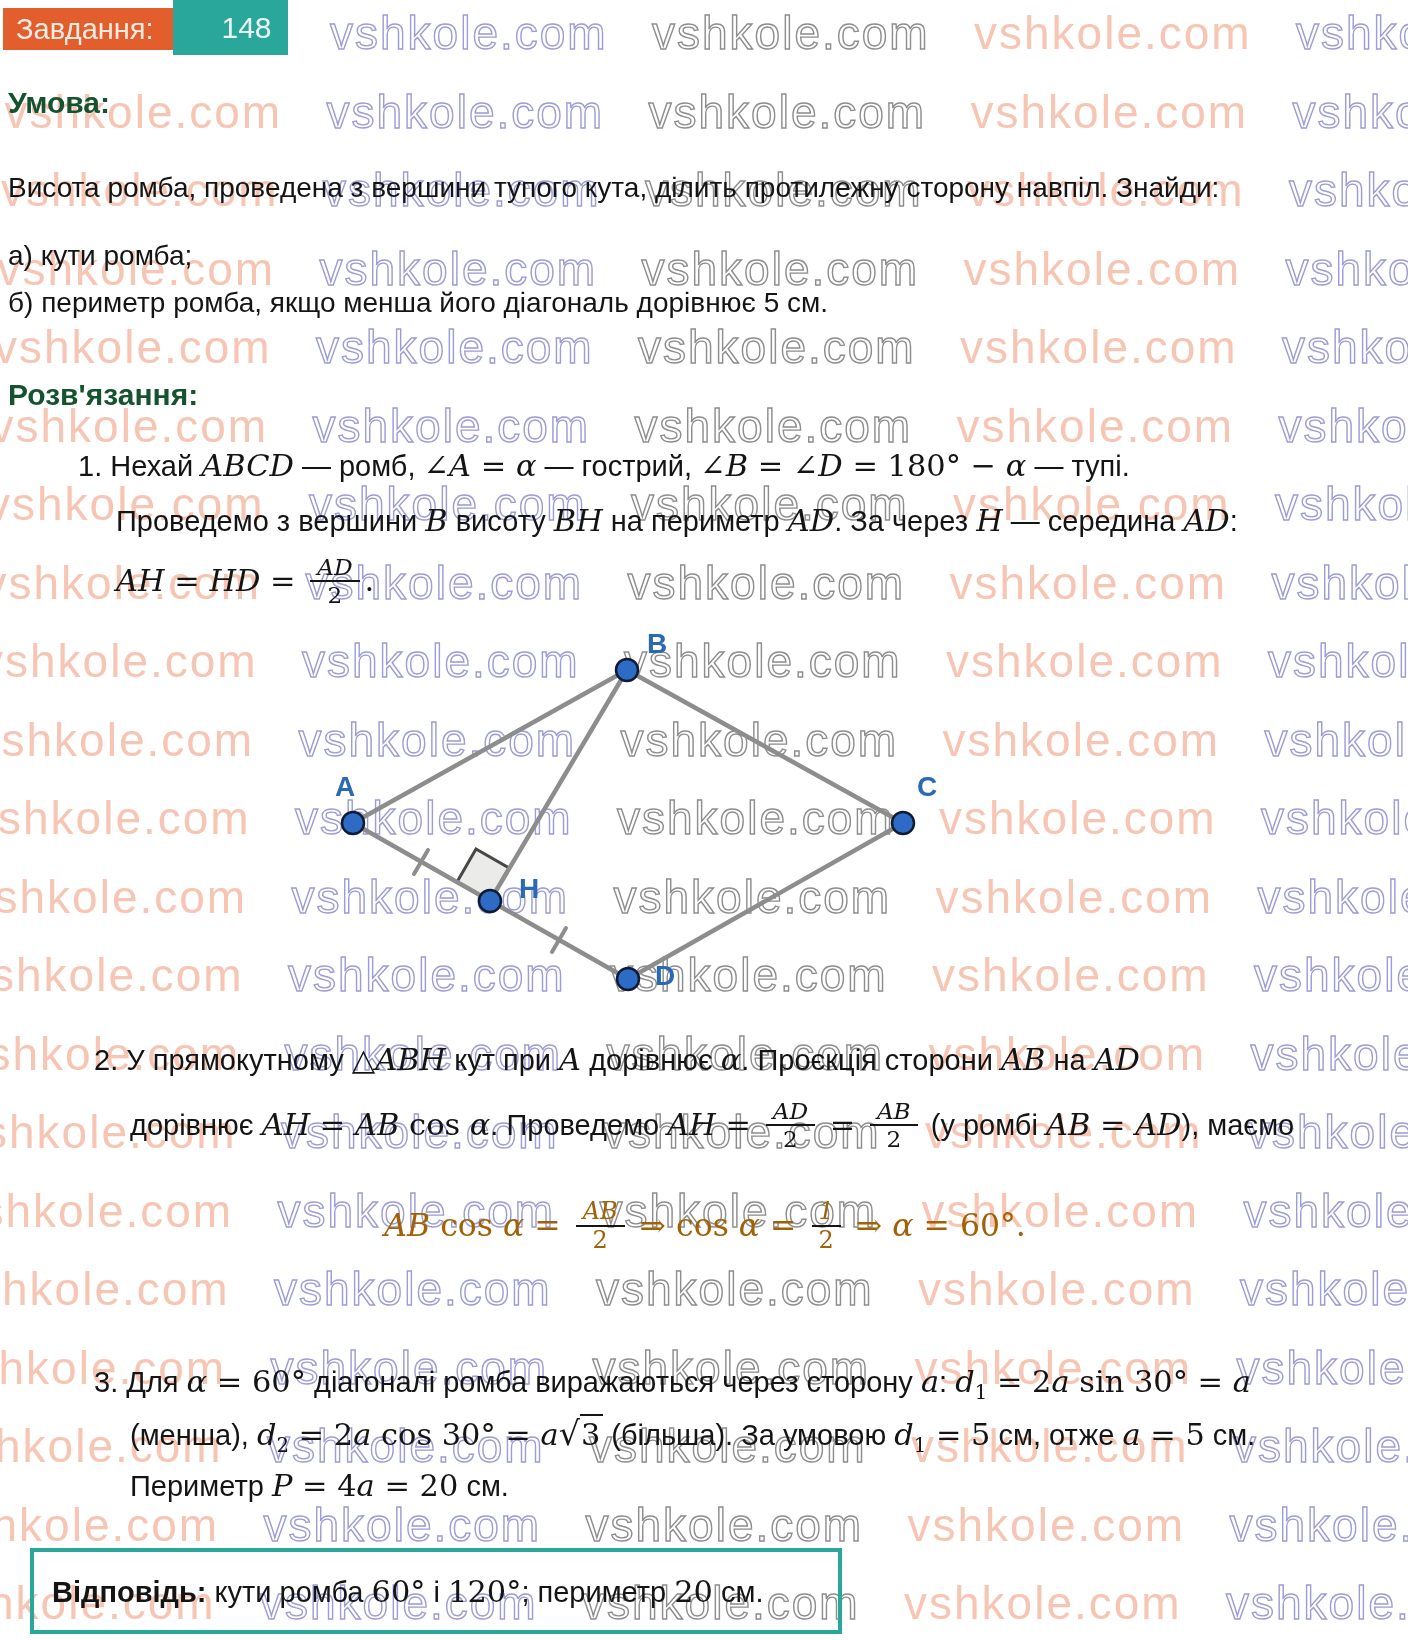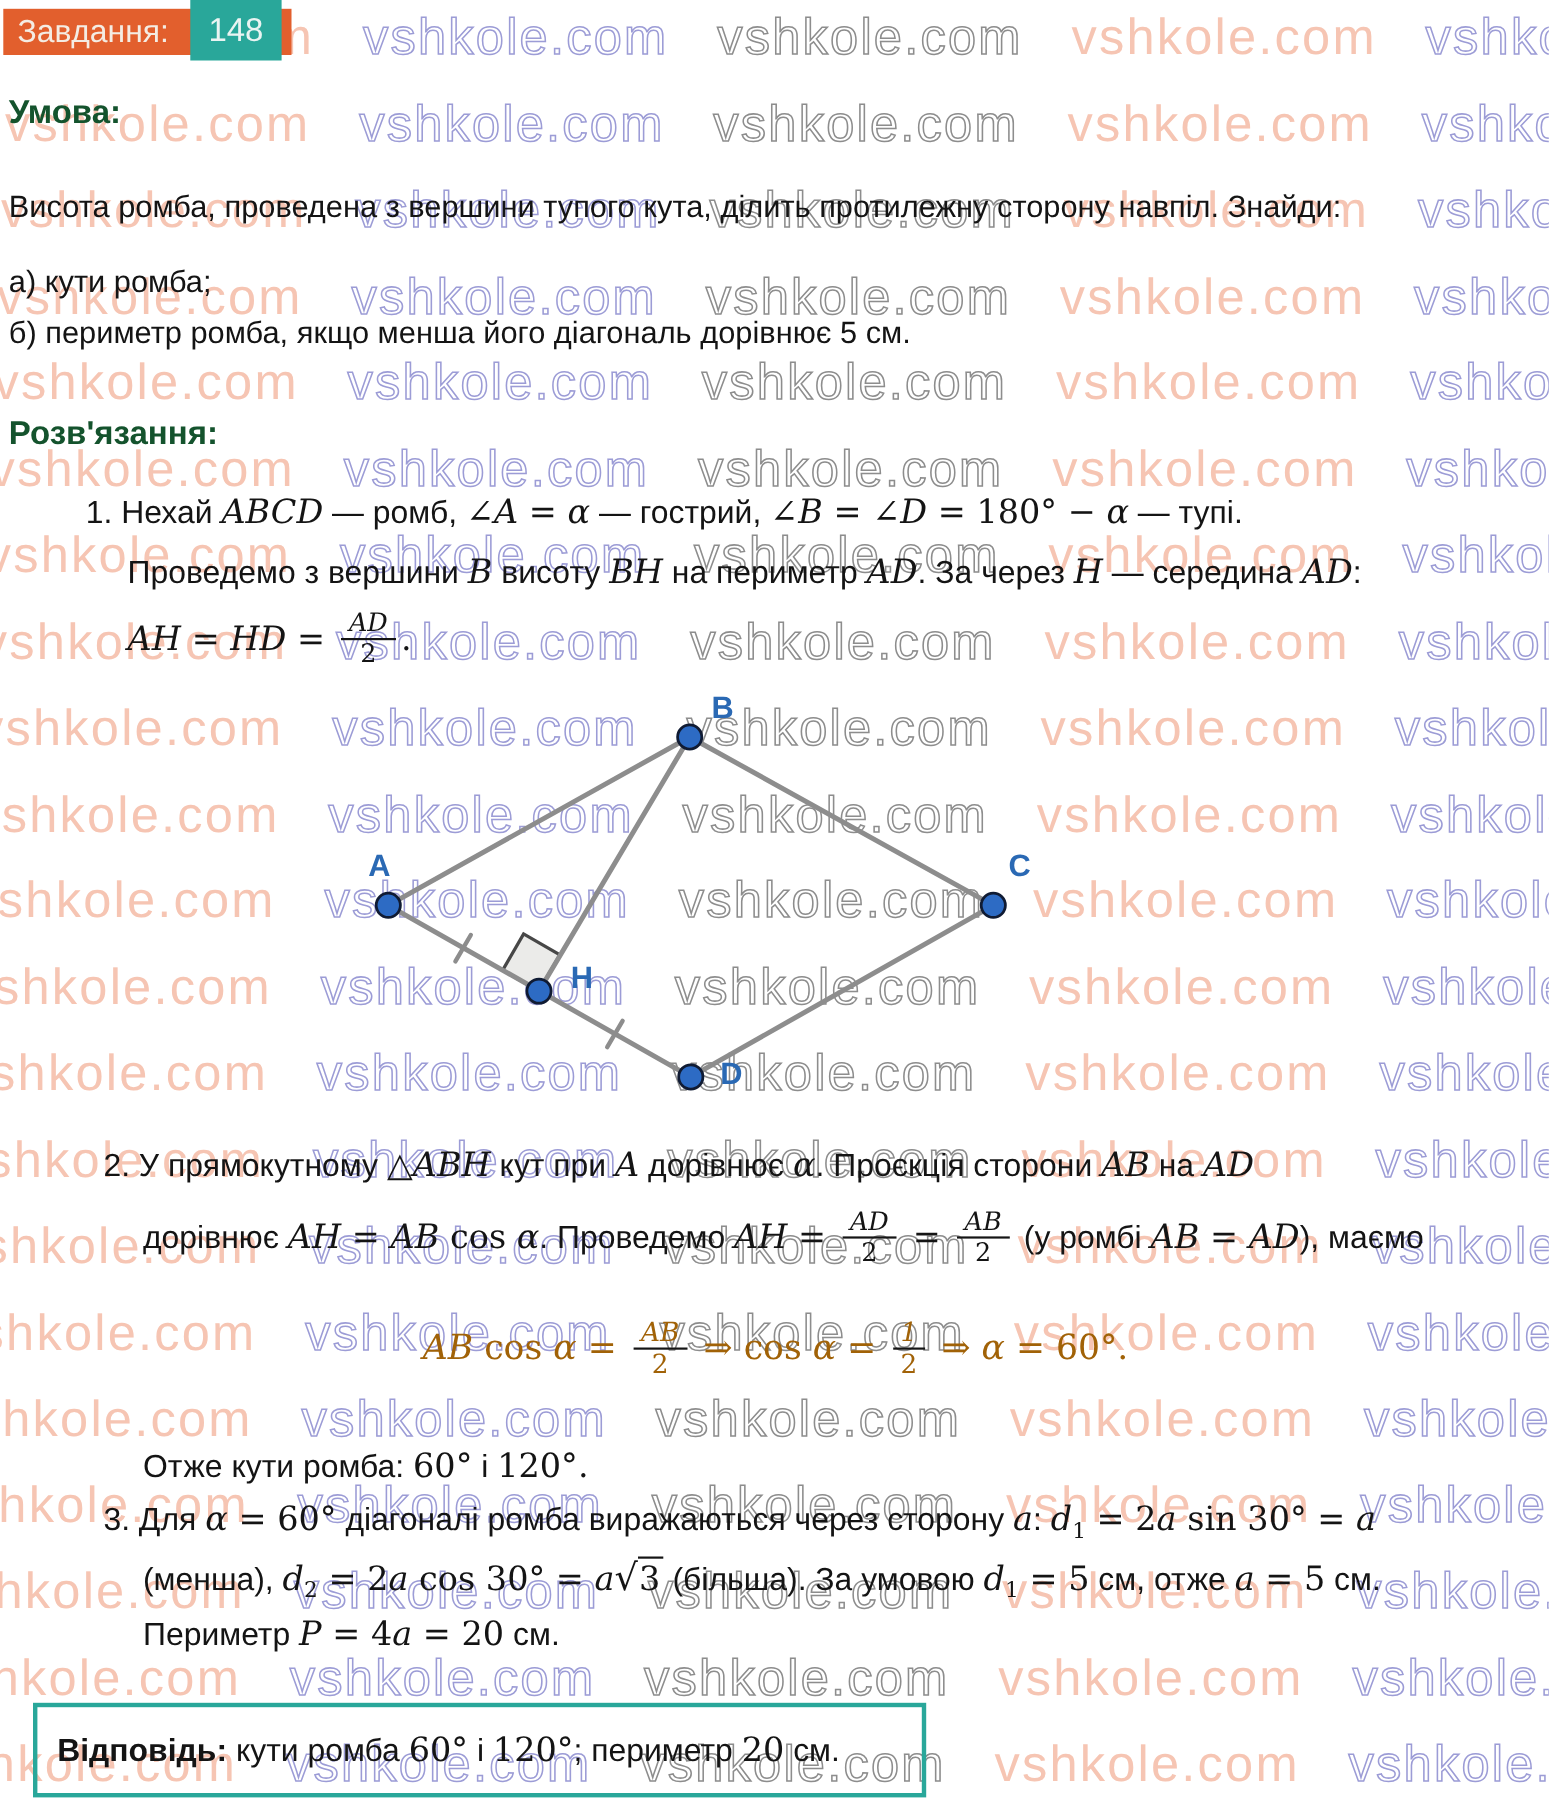--- a/index.html
+++ b/index.html
@@ -3,21 +3,21 @@
 <meta charset="utf-8">
 <style>
   html,body{margin:0;padding:0;}
   body{width:1408px;height:1640px;position:relative;overflow:hidden;background:#ffffff;
        font-family:"Liberation Sans",sans-serif;}
   .layer{position:absolute;left:0;top:0;width:100%;height:100%;}
   #wm-layer{z-index:0;}
   #content{z-index:1;pointer-events:none;}
   .wm{position:absolute;font-family:"Liberation Sans",sans-serif;font-size:46px;
       letter-spacing:2px;line-height:46px;white-space:nowrap;font-weight:normal;}
-  .badge{position:absolute;display:flex;align-items:center;}
+  .badge{position:absolute;display:flex;align-items:center;padding-left:32px;}
   .badge-orange{left:3px;top:8px;width:262px;height:42px;padding-left:13px;box-sizing:border-box;}
   .badge-orange span{color:#f4ece3;font-size:29px;}
   .badge-teal{left:173px;top:0px;width:83px;height:55px;justify-content:center;}
   .badge-teal span{color:#eaf4f2;font-size:30px;}
   .h1{position:absolute;font-weight:bold;font-size:30px;color:#14532d;white-space:nowrap;}
   .line{position:absolute;white-space:nowrap;color:#141414;font-size:28px;}
   .sol{font-size:29px;}
   .t{font-family:"Liberation Sans",sans-serif;}
   .b{font-family:"Liberation Sans",sans-serif;font-weight:bold;}
   .m{font-family:"DejaVu Serif",serif;font-style:italic;font-size:105%;}
@@ -202,21 +202,20 @@
       </span><span class="t"> (у ромбі </span><span class="m">AB</span><span class="n"> = </span><span class="m">AD</span><span class="t">), маємо</span></div>
 
   <div class="equation" style="top:1200px"><span class="m">AB</span><span class="n"> cos </span><span class="m">α</span><span class="n"> = </span><span class="frac">
         <span class="fnum">AB</span>
         <span class="fden">2</span>
       </span><span class="n">  ⇒  cos </span><span class="m">α</span><span class="n"> = </span><span class="frac">
         <span class="fnum">1</span>
         <span class="fden">2</span>
       </span><span class="n">  ⇒  </span><span class="m">α</span><span class="n"> = 60°.</span></div>
 
-  <div class="line sol" style="left:130px;top:1316px"><span class="t">Отже кути ромба: </span><span class="n">60°</span><span class="t"> і </span><span class="n">120°</span><span class="n">.</span></div>
 
   <div class="line sol" style="left:94px;top:1364px"><span class="t">3. Для </span><span class="m">α</span><span class="n"> = 60°</span><span class="t"> діагоналі ромба виражаються через сторону </span><span class="m">a</span><span class="t">: </span><span class="m">d</span><sub class="n">1</sub><span class="n"> = 2</span><span class="m">a</span><span class="n"> sin 30° = </span><span class="m">a</span></div>
   <div class="line sol" style="left:130px;top:1414px"><span class="t">(менша), </span><span class="m">d</span><sub class="n">2</sub><span class="n"> = 2</span><span class="m">a</span><span class="n"> cos 30° = </span><span class="m">a</span><span class="rad">√</span><span class="sqrtbar">3</span><span class="t"> (більша). За умовою </span><span class="m">d</span><sub class="n">1</sub><span class="n"> = 5</span><span class="t"> см, отже </span><span class="m">a</span><span class="n"> = 5</span><span class="t"> см.</span></div>
   <div class="line sol" style="left:130px;top:1468px"><span class="t">Периметр </span><span class="m">P</span><span class="n"> = 4</span><span class="m">a</span><span class="n"> = 20</span><span class="t"> см.</span></div>
 
   <div class="answer-box" style="border-color: rgb(41, 167, 154);">
     <span><span class="b">Відповідь:</span><span class="t"> кути ромба </span><span class="n">60°</span><span class="t"> і </span><span class="n">120°</span><span class="t">; периметр </span><span class="n">20</span><span class="t"> см.</span></span>
   </div>
 
 </div>

